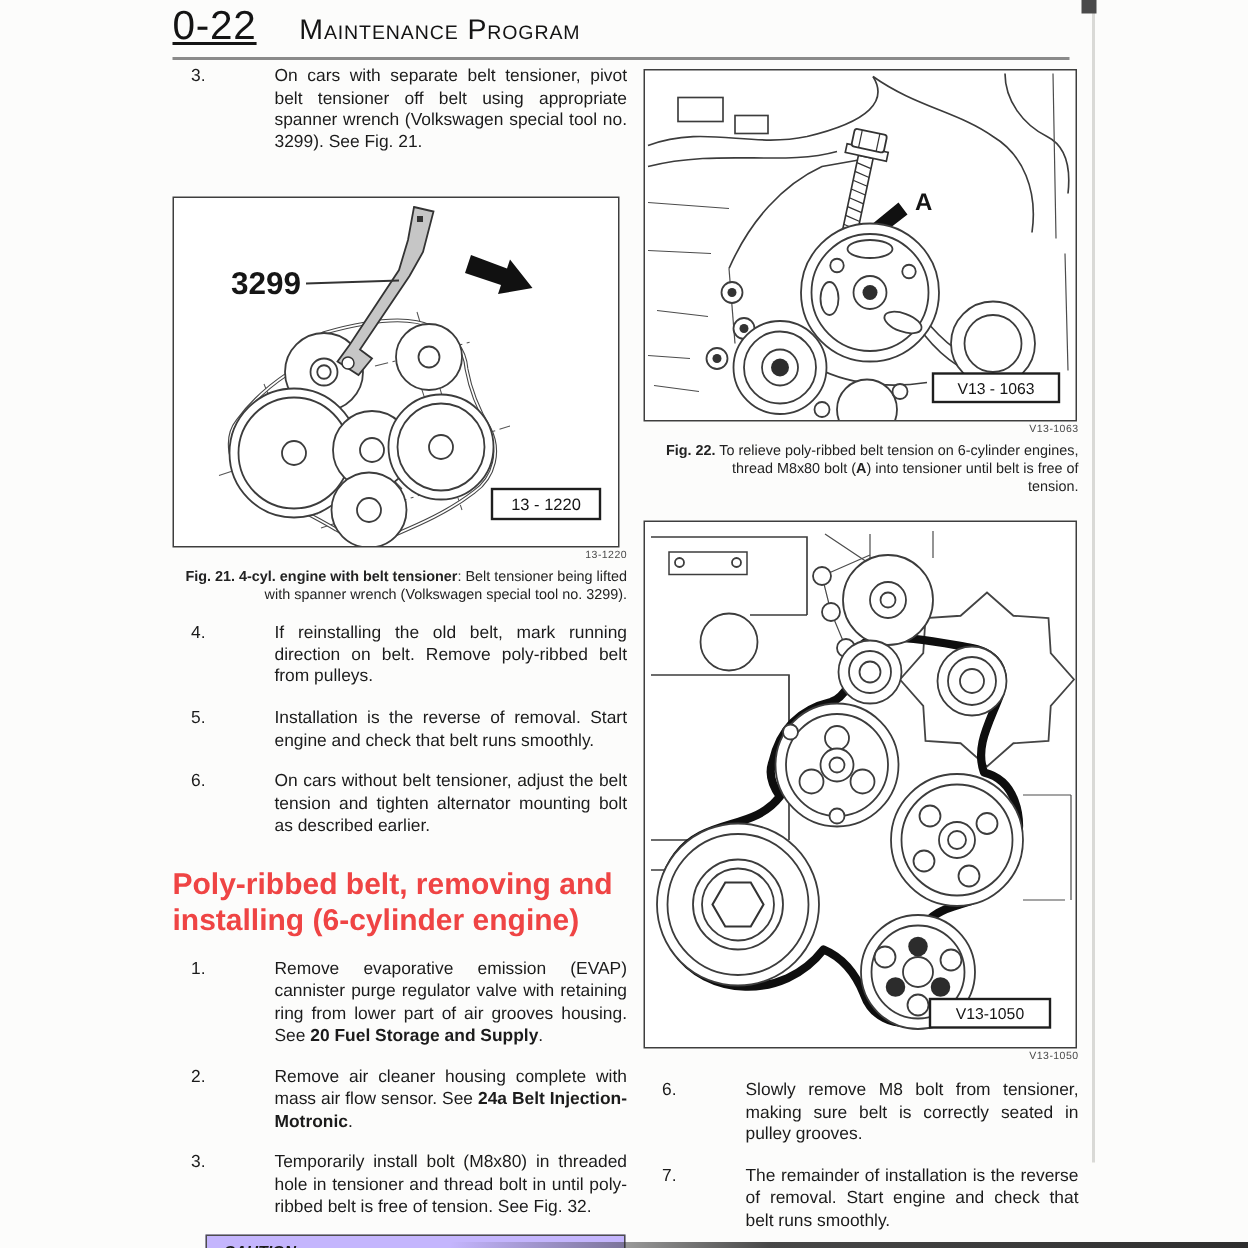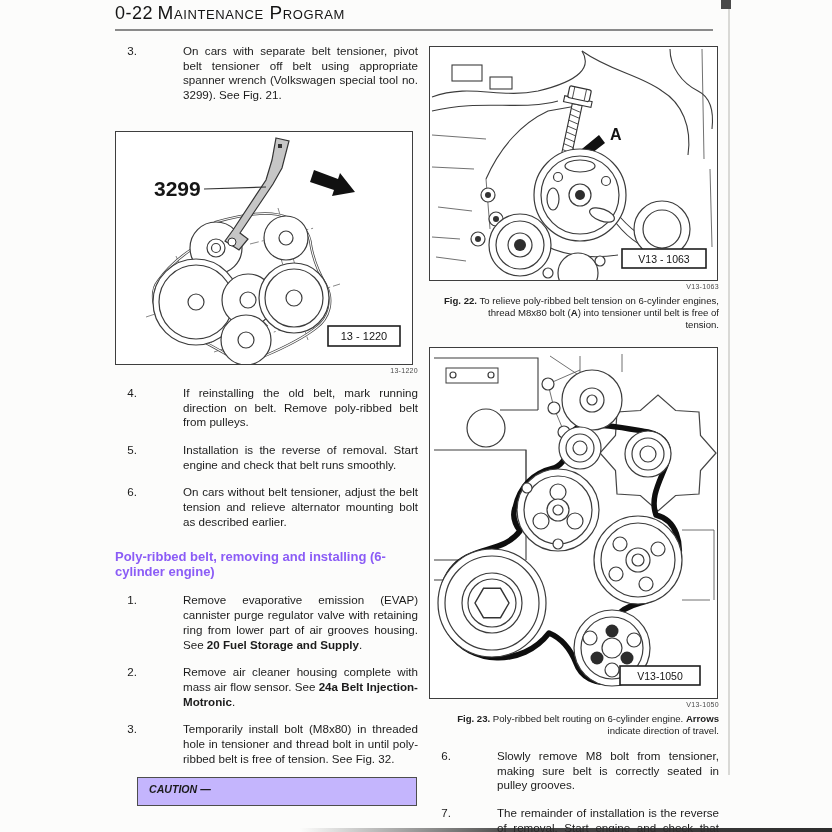--- a/index.html
+++ b/index.html
@@ -8,39 +8,39 @@
     background:#fcfcfb;
     font-family:"Liberation Sans", sans-serif;
     color:#1b1b1b;
   }
   .page-edge-right{position:absolute;left:728px;top:0;width:2px;height:775px;background:#d9d9d6;}
   .corner-mark{position:absolute;left:721px;top:0;width:10px;height:9px;background:#4a4a4a;}
   .bottom-scan-bar{position:absolute;left:300px;top:828px;width:532px;height:4px;
     background:linear-gradient(to right, rgba(60,60,60,0), rgba(40,40,40,.85) 40%, #2e2e2e);}
   
   .header{position:absolute;left:115px;top:2px;width:598px;border-bottom:2px solid #8a8a8a;padding-bottom:5px;}
-  .pagenum{font-size:18px;letter-spacing:.5px;color:#141414;display:inline-block;vertical-align:baseline;}
-  .ptitle{font-size:19px;font-variant:small-caps;letter-spacing:.6px;color:#141414;display:inline-block;}
+  .pagenum{font-size:27px;letter-spacing:.5px;color:#141414;display:inline-block;vertical-align:baseline;text-decoration:underline;}
+  .ptitle{font-size:19px;font-variant:small-caps;letter-spacing:.6px;color:#141414;display:inline-block;margin-left:24px;}
   
   .col{position:absolute;}
   .col-left{left:115px;top:40px;width:303px;}
   .col-right{left:429px;top:46px;width:290px;}
   
   .step{display:flex;margin:0 0 13px 0;font-size:11.6px;line-height:1.27;}
   .step .n{flex:none;width:22px;text-align:right;margin-right:6px;}
   .step .t{flex:1;text-align:justify;margin-left:40px;}
   .step b{font-weight:700;}
   
   .figframe{border:1.5px solid #3e3e3e;background:#fff;overflow:hidden;}
   .figcode{font-size:7px;color:#4a4a4a;text-align:right;margin-top:2px;letter-spacing:.3px;}
   .caption{font-size:9.6px;line-height:1.25;color:#222;margin-top:5px;text-align:right;}
   .caption .hang{display:block;padding-left:36px;text-indent:-36px;}
   .caption b{font-weight:700;}
   
-  .sechead{font-size:13px;font-weight:700;line-height:1.22;margin:19px 0 13px 0;color:#8b5cf6;}
+  .sechead{font-size:20px;font-weight:700;line-height:1.22;margin:19px 0 13px 0;color:#ef4444;}
   
   .caution{border:1.2px solid #4d4d4d;margin:10px 0 13px 22px;width:256px;padding:5px 11px 7px 11px;
     font-size:10.6px;line-height:1.3;font-style:italic;background:#c4b5fd;}
   .caution .clabel{font-weight:700;margin-bottom:2px;}
   .caution .ctext{text-align:justify;}
   svg text{font-family:"Liberation Sans", sans-serif;}
   .lineart{stroke:#3c3c3c;fill:none;stroke-width:1.1;}
   .lineart-thin{stroke:#4c4c4c;fill:none;stroke-width:.8;}
   .pulley{fill:#fff;stroke:#3c3c3c;stroke-width:1.2;}
   .dashdot{stroke:#555;stroke-width:.7;fill:none;stroke-dasharray:9 3 2 3;}
@@ -103,32 +103,37 @@
       <line x1="88" y1="57" x2="150" y2="55" stroke="#333" stroke-width="1.2"></line>
 
       <polygon points="198,38 222,47 224,41 239,60 216,64 218,58 194,50" fill="#111"></polygon>
 
       <rect x="212" y="194" width="72" height="20" fill="#fff" stroke="#1e1e1e" stroke-width="1.6"></rect>
       <text x="248" y="208" font-size="11" text-anchor="middle" fill="#141414">13 - 1220</text>
     </svg>
   </div>
   <div class="figcode">13-1220</div>
 
+  <div class="caption">
+    <span class="hang">
+      <b>Fig. 21. 4-cyl. engine with belt tensioner</b><span>: Belt tensioner being lifted with spanner wrench (Volkswagen special tool no. 3299).</span>
+    </span>
+  </div>
 
   <div class="step" style="margin-top:12px;">
     <span class="n">4.</span>
     <span class="t">If reinstalling the old belt, mark running direction on belt. Remove poly-ribbed belt from pulleys.</span>
   </div>
   <div class="step">
     <span class="n">5.</span>
     <span class="t">Installation is the reverse of removal. Start engine and check that belt runs smoothly.</span>
   </div>
   <div class="step">
     <span class="n">6.</span>
-    <span class="t">On cars without belt tensioner, adjust the belt tension and relieve alternator mounting bolt as described earlier.</span>
+    <span class="t">On cars without belt tensioner, adjust the belt tension and tighten alternator mounting bolt as described earlier.</span>
   </div>
 
   <div class="sechead">Poly-ribbed belt, removing and installing (6-cylinder engine)</div>
 
   <div class="step">
     <span class="n">1.</span>
     <span class="t"><span>Remove evaporative emission (EVAP) cannister purge regulator valve with retaining ring from lower part of air grooves housing. See </span><b>20 Fuel Storage and Supply</b><span>.</span></span>
   </div>
   <div class="step">
     <span class="n">2.</span>
@@ -285,25 +290,20 @@
         <circle class="pulley" cx="204" cy="292" r="7"></circle>
         <circle class="pulley" cx="182" cy="322" r="7"></circle>
       <circle class="pulley" cx="182" cy="300" r="10"></circle>
 
       <rect x="190" y="318" width="80" height="19" fill="#fff" stroke="#1e1e1e" stroke-width="1.6"></rect>
       <text x="230" y="331.5" font-size="10.5" text-anchor="middle" fill="#141414">V13-1050</text>
     </svg>
   </div>
   <div class="figcode">V13-1050</div>
 
-  <div class="caption">
-    <span class="hang">
-      <b>Fig. 23.</b><span> Poly-ribbed belt routing on 6-cylinder engine. </span><b>Arrows</b><span> indicate direction of travel.</span>
-    </span>
-  </div>
 
   <div class="step" style="margin-top:12px;">
     <span class="n">6.</span>
     <span class="t">Slowly remove M8 bolt from tensioner, making sure belt is correctly seated in pulley grooves.</span>
   </div>
   <div class="step">
     <span class="n">7.</span>
     <span class="t">The remainder of installation is the reverse of removal. Start engine and check that belt runs smoothly.</span>
   </div>
 </div>

